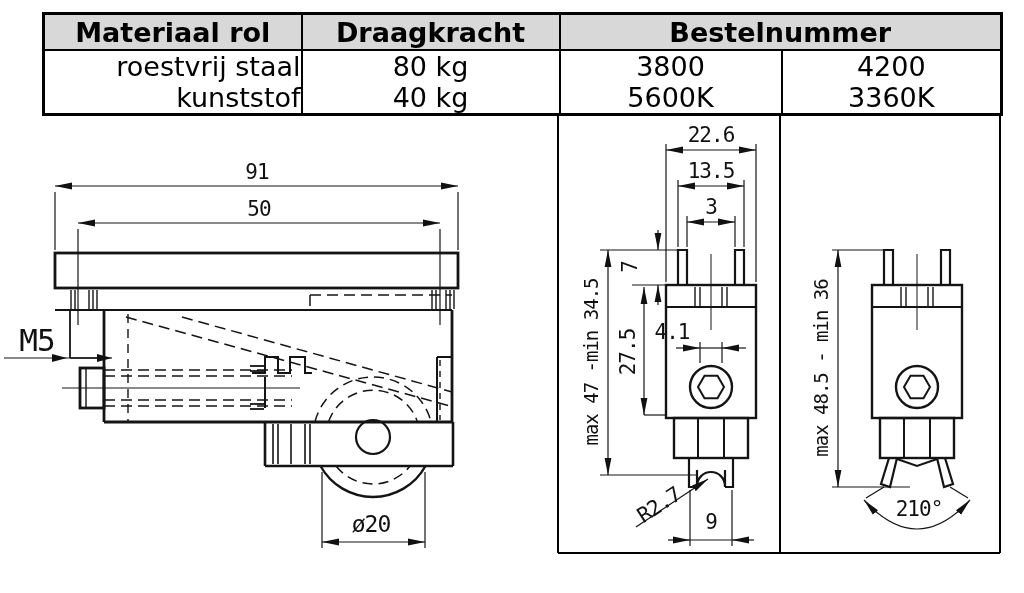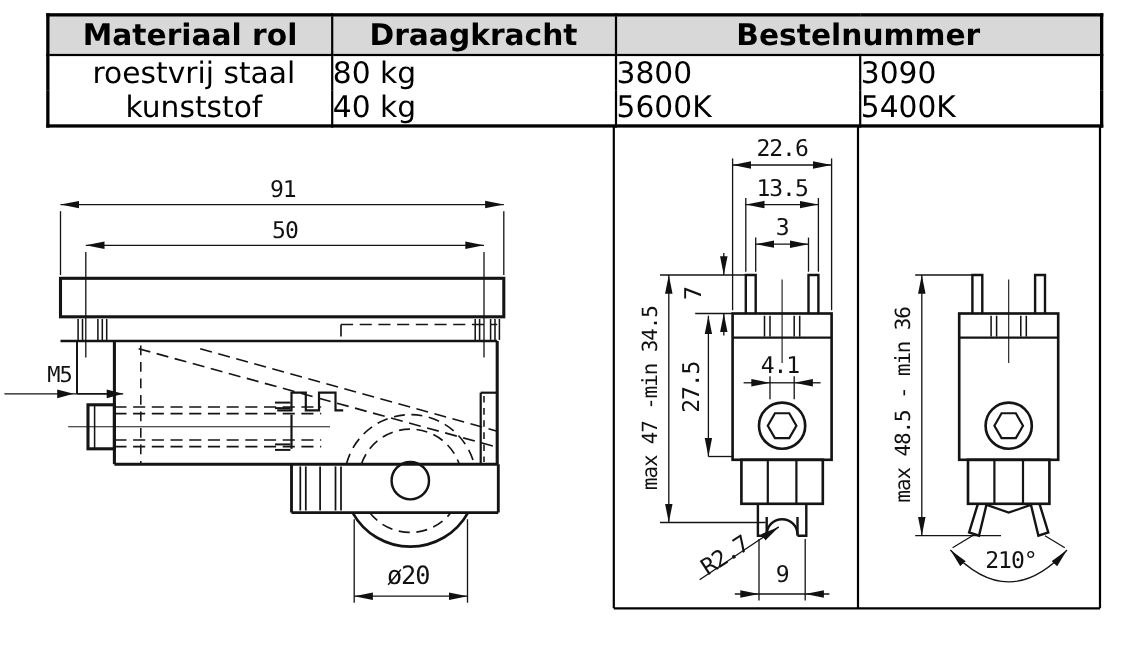--- a/index.html
+++ b/index.html
@@ -5,31 +5,31 @@
   html,body{margin:0;padding:0;background:#fff;}
   .stage{position:relative;width:1024px;height:593px;background:#fff;overflow:hidden;
          font-family:"DejaVu Sans",sans-serif;color:#000;}
   svg.linework{position:absolute;left:0;top:0;}
 
   
   table.spec{position:absolute;left:42px;top:12px;width:958px;border-collapse:collapse;
              table-layout:fixed;border:3px solid #000;font-size:27px;}
   table.spec th{background:#d8d8d8;font-weight:bold;height:34px;border-bottom:2px solid #000;
                 text-align:center;padding:0;}
-  table.spec td{height:31px;padding:0;text-align:left;font-weight:normal;}
+  table.spec td{height:31px;padding:0;text-align:center;font-weight:normal;}
   table.spec .vline{border-right:2px solid #000;}
-  table.spec td.mat{text-align:center;padding-left:7px;}
+  table.spec td.mat{text-align:right;padding-left:7px;}
 
   
   .dim{position:absolute;transform:translate(-50%,-50%);white-space:nowrap;
        font-family:"DejaVu Sans Mono",monospace;font-size:21px;letter-spacing:-1px;color:#111;}
   .dim.rot90{transform:translate(-50%,-50%) rotate(-90deg);}
   .dim.rotR{transform:translate(-50%,-50%) rotate(-33deg);}
   .dim.small{font-size:19px;}
-  .dim.big{font-size:20px;margin-left:17px;}
+  .dim.big{font-size:31px;}
   .dim.mid{font-size:23px;}
 </style>
 </head>
 <body>
 
 <div class="stage">
 
   <svg class="linework" width="1024" height="593" viewBox="0 0 1024 593">
     <defs>
       <marker id="ar" markerUnits="userSpaceOnUse" markerWidth="18" markerHeight="10" refX="17" refY="5" orient="auto-start-reverse">
@@ -266,40 +266,40 @@
     <tbody>
       <tr>
         <th class="vline">Materiaal rol</th>
         <th class="vline">Draagkracht</th>
         <th colspan="2">Bestelnummer</th>
       </tr>
       <tr>
         <td class="vline mat">roestvrij staal</td>
         <td class="vline">80 kg</td>
         <td class="vline">3800</td>
-        <td>3090</td>
+        <td>4200</td>
       </tr>
       <tr>
         <td class="vline mat">kunststof</td>
         <td class="vline">40 kg</td>
         <td class="vline">5600K</td>
-        <td>5400K</td>
+        <td>3360K</td>
       </tr>
     </tbody>
   </table>
 
   <span class="dim" style="left:257px;top:172px">91</span>
   <span class="dim" style="left:259px;top:209px">50</span>
   <span class="dim big" style="left:37px;top:340px">M5</span>
   <span class="dim mid" style="left:371px;top:524px">ø20</span>
 
   <span class="dim" style="left:711px;top:135px">22.6</span>
   <span class="dim" style="left:711px;top:171px">13.5</span>
   <span class="dim" style="left:711px;top:207px">3</span>
-  <span class="dim" style="left:709px;top:332px">4.1</span>
+  <span class="dim" style="left:672px;top:332px">4.1</span>
   <span class="dim rot90" style="left:630px;top:267px">7</span>
   <span class="dim rot90" style="left:628px;top:352px">27.5</span>
   <span class="dim rot90 small" style="left:591px;top:362px">max 47 -min 34.5</span>
   <span class="dim rotR" style="left:659px;top:505px">R2.7</span>
   <span class="dim" style="left:711px;top:522px">9</span>
 
   <span class="dim rot90 small" style="left:821px;top:368px">max 48.5 - min 36</span>
   <span class="dim" style="left:919px;top:509px">210°</span>
 
 </div>

